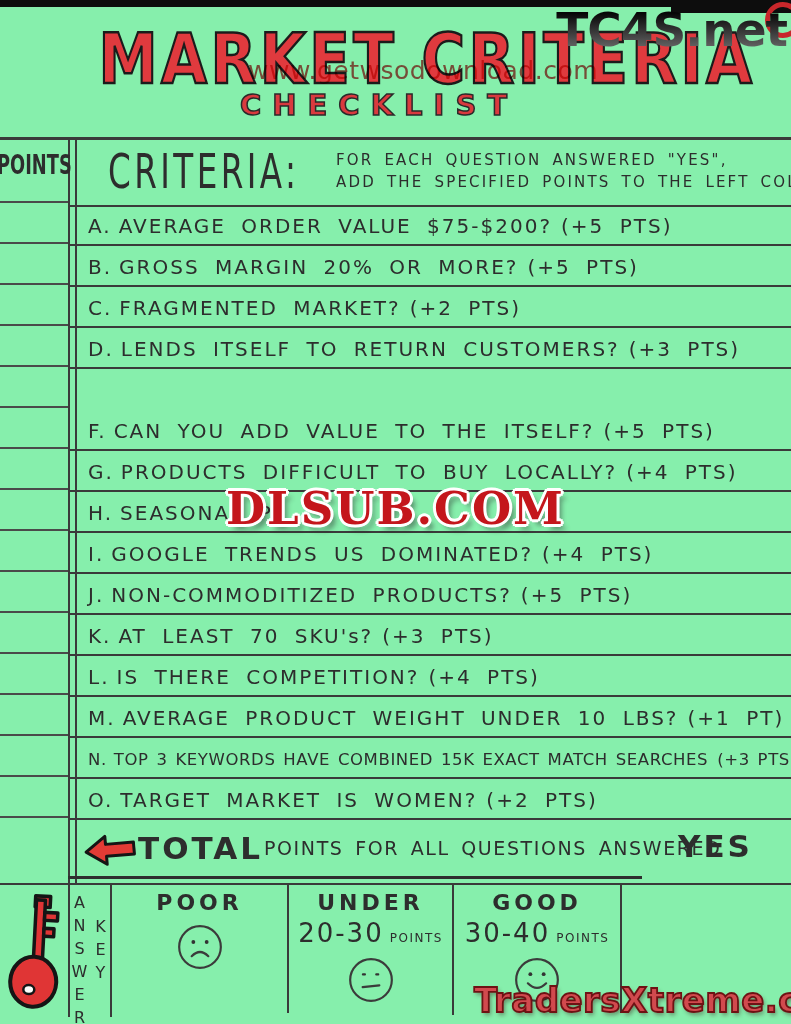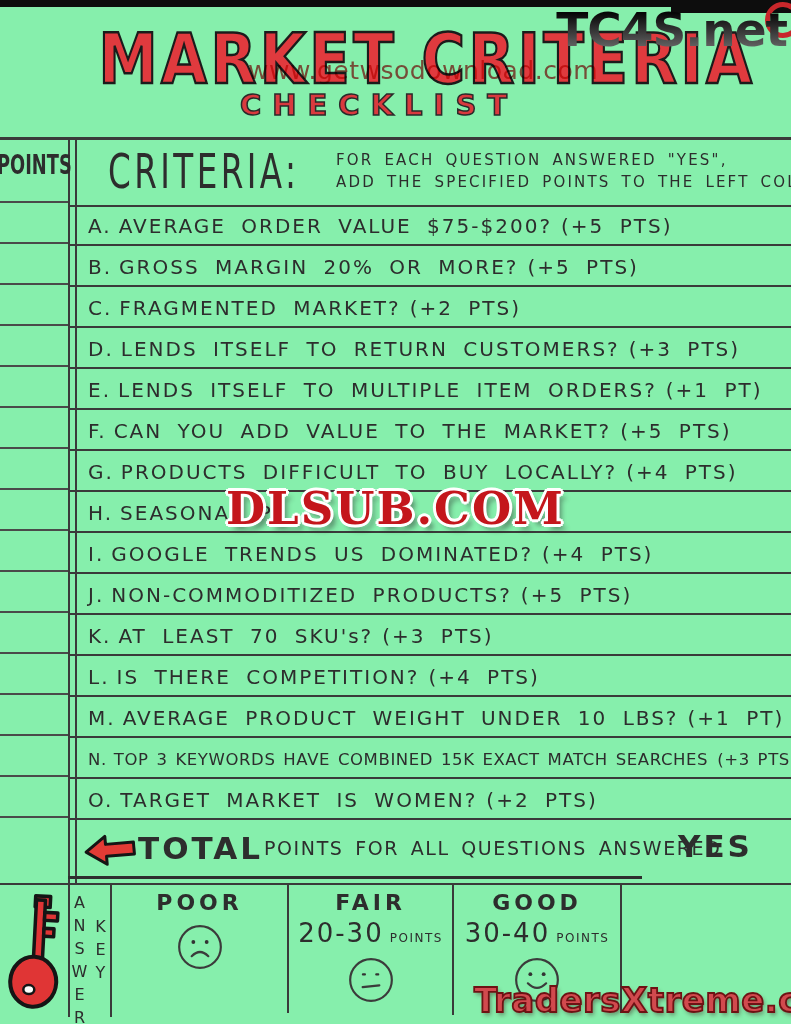--- a/index.html
+++ b/index.html
@@ -123,25 +123,22 @@
   </div>
   <div class="grid-row crow" style="top:248px">
     <span class="rl">B.</span><span class="rt">GROSS MARGIN 20% OR MORE?</span><span class="rp">(+5 PTS)</span>
   </div>
   <div class="grid-row crow" style="top:289px">
     <span class="rl">C.</span><span class="rt">FRAGMENTED MARKET?</span><span class="rp">(+2 PTS)</span>
   </div>
   <div class="grid-row crow" style="top:330px">
     <span class="rl">D.</span><span class="rt">LENDS ITSELF TO RETURN CUSTOMERS?</span><span class="rp">(+3 PTS)</span>
   </div>
-  <div class="grid-row crow" style="top:371px">
-    <span class="rl">E.</span><span class="rt">LENDS ITSELF TO MULTIPLE ITEM ORDERS?</span><span class="rp">(+1 PT)</span>
-  </div>
   <div class="grid-row crow" style="top:412px">
-    <span class="rl">F.</span><span class="rt">CAN YOU ADD VALUE TO THE MARKET?</span><span class="rp">(+5 PTS)</span>
+    <span class="rl">F.</span><span class="rt">CAN YOU ADD VALUE TO THE ITSELF?</span><span class="rp">(+5 PTS)</span>
   </div>
   <div class="grid-row crow" style="top:453px">
     <span class="rl">G.</span><span class="rt">PRODUCTS DIFFICULT TO BUY LOCALLY?</span><span class="rp">(+4 PTS)</span>
   </div>
   <div class="grid-row crow" style="top:494px">
     <span class="rl">H.</span><span class="rt">SEASONAL P</span><span class="rp"></span>
   </div>
   <div class="grid-row crow" style="top:535px">
     <span class="rl">I.</span><span class="rt">GOOGLE TRENDS US DOMINATED?</span><span class="rp">(+4 PTS)</span>
   </div>
@@ -198,21 +195,21 @@
     <div class="kc-name">POOR</div>
     <svg class="kc-face" width="50" height="50" viewBox="0 0 60 60">
       <circle cx="30" cy="30" r="25" fill="none" stroke="#3b3b3b" stroke-width="2.6"></circle>
       <circle cx="22" cy="24" r="2.3" fill="#333"></circle>
         <circle cx="38" cy="24" r="2.3" fill="#333"></circle>
       <path d="M20 41 Q30 31 40 41" fill="none" stroke="#3b3b3b" stroke-width="2.6" stroke-linecap="round"></path>
     </svg>
   </div>
 
   <div class="key-col kc-fair">
-    <div class="kc-name">FAIR</div>
+    <div class="kc-name">UNDER</div>
     <div class="kc-range-line">
       <span class="kc-range">20-30</span><span class="kc-unit">POINTS</span>
     </div>
     <svg class="kc-face" width="50" height="50" viewBox="0 0 60 60">
       <circle cx="30" cy="30" r="25" fill="none" stroke="#3b3b3b" stroke-width="2.6"></circle>
       <rect x="19" y="22" width="5" height="2.6" rx="1.3" fill="#333"></rect>
         <rect x="35" y="22" width="5" height="2.6" rx="1.3" fill="#333"></rect>
       <path d="M20 38.5 L40 36.5" fill="none" stroke="#3b3b3b" stroke-width="2.6" stroke-linecap="round"></path>
     </svg>
   </div>

